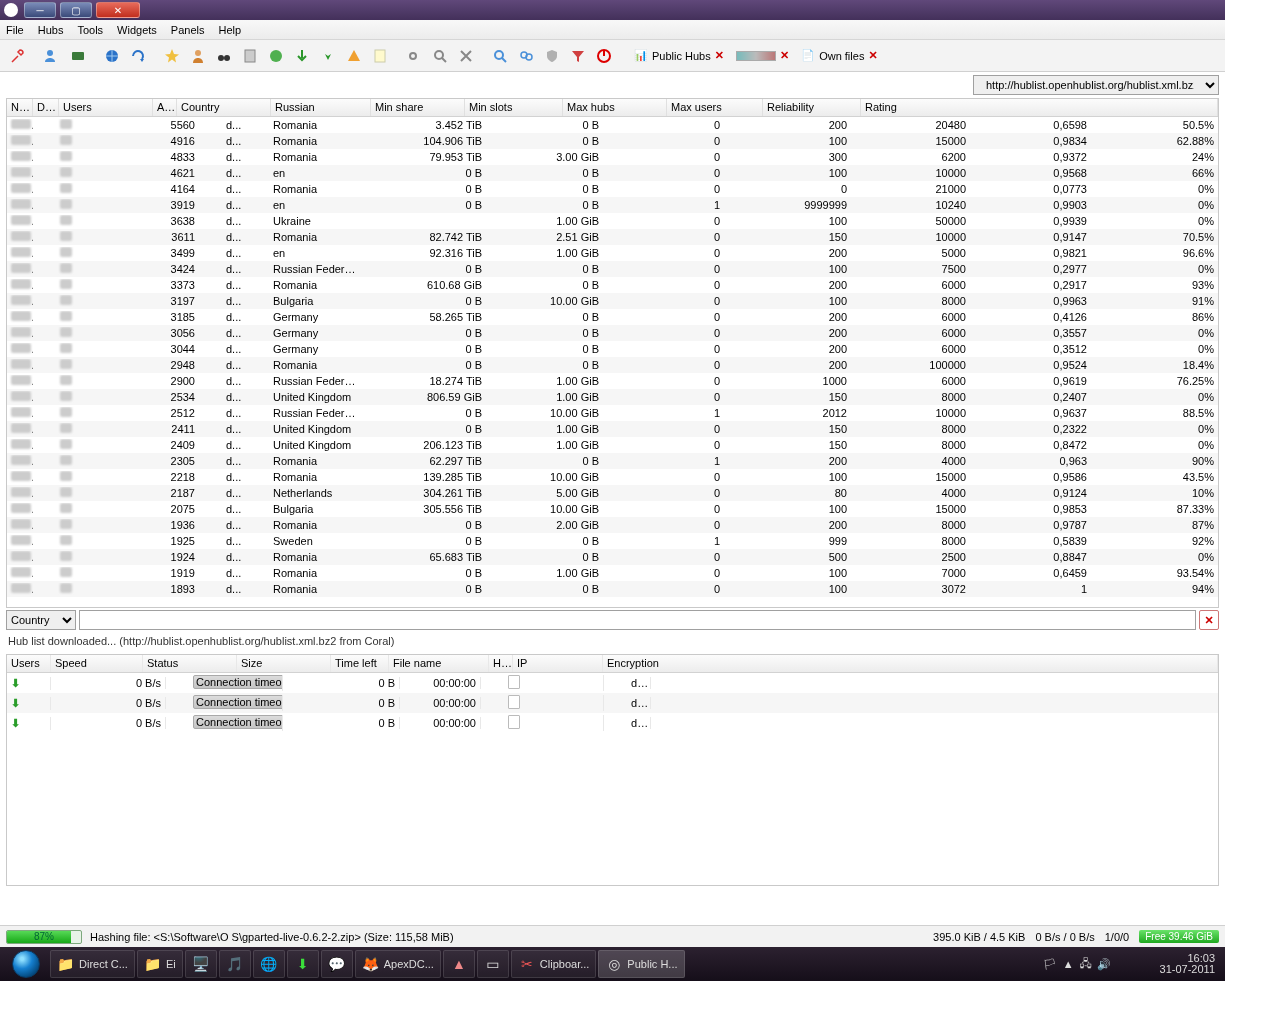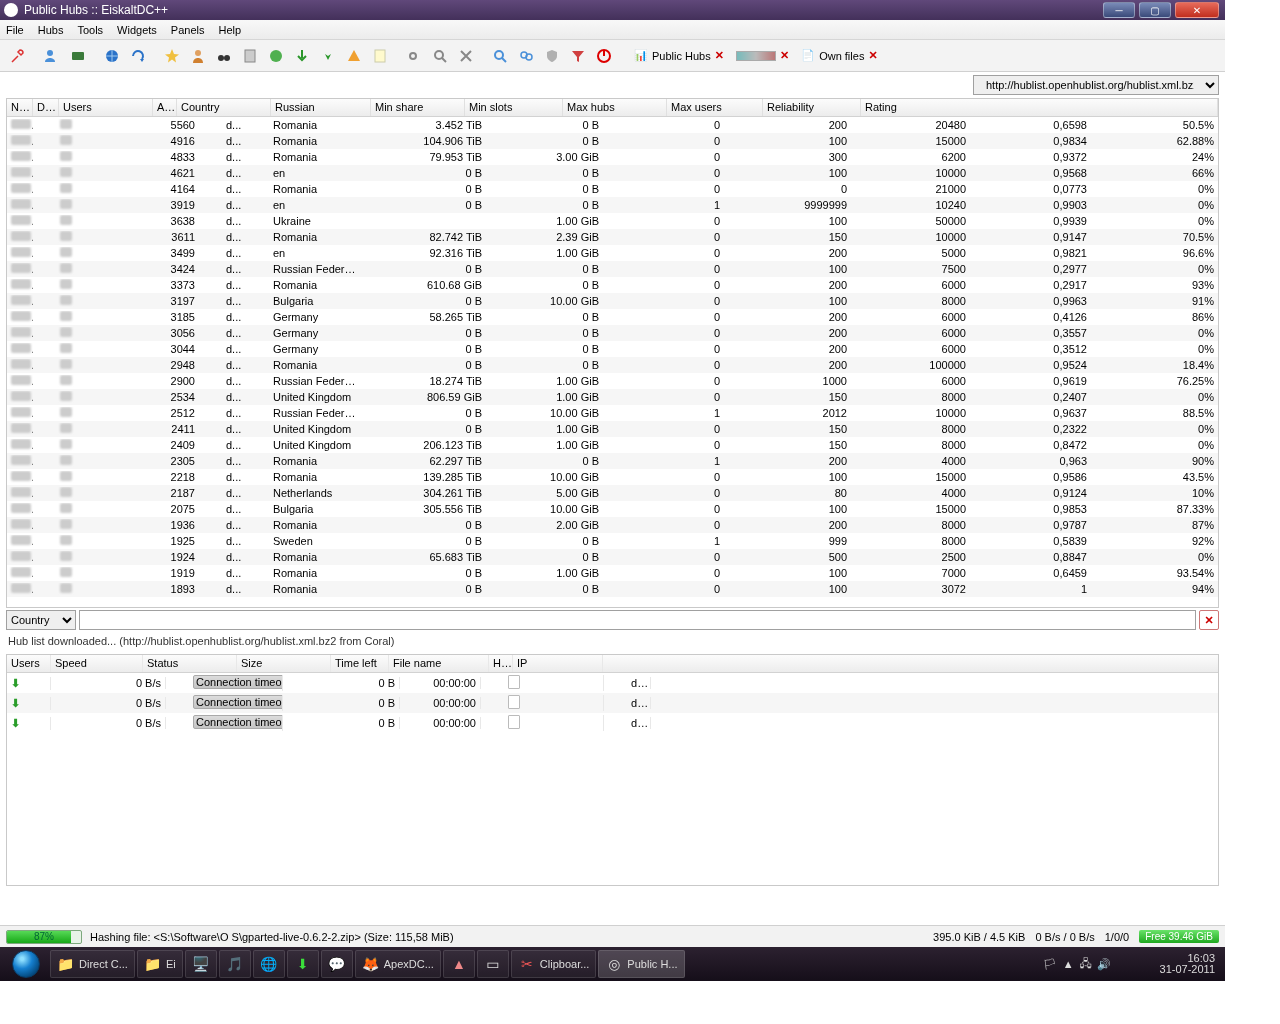--- a/index.html
+++ b/index.html
@@ -90,21 +90,20 @@
   .tbitem.active { background: rgba(255,255,255,.18); }
   .tbitem .ico { width: 18px; height: 18px; display: flex; align-items: center; justify-content: center; font-size: 14px; }
   .tray { margin-left: auto; display: flex; align-items: center; gap: 6px; color: #ddd; }
   .tray .clock { text-align: right; line-height: 1; font-size: 11px; padding: 0 6px; margin-left: 36px; }
 </style>
 </head>
 <body>
 
 <div class="titlebar">
   <span class="app-icon"></span>
-  <span class="title">Public Hubs :: EiskaltDC++</span>
   <div class="win-btns">
     <div class="win-btn min">─</div>
     <div class="win-btn max">▢</div>
     <div class="win-btn close">✕</div>
   </div>
 </div>
 
 <div class="menubar">
   <span>File</span>
   <span>Hubs</span>
@@ -378,21 +377,21 @@
         <div class="td c-reliability r">0,9939</div>
         <div class="td c-rating r">0%</div>
       </div>
       <div class="row">
         <div class="td c-nar"><span class="blur"></span></div>
         <div class="td c-des"><span class="blur" style="width:12px"></span></div>
         <div class="td c-users r">3611</div>
         <div class="td c-add">d...</div>
         <div class="td c-country">Romania</div>
         <div class="td c-shared r">82.742 TiB</div>
-        <div class="td c-minshare r">2.39 GiB</div>
+        <div class="td c-minshare r">2.51 GiB</div>
         <div class="td c-minslots r">0</div>
         <div class="td c-maxhubs r">150</div>
         <div class="td c-maxusers r">10000</div>
         <div class="td c-reliability r">0,9147</div>
         <div class="td c-rating r">70.5%</div>
       </div>
       <div class="row">
         <div class="td c-nar"><span class="blur"></span></div>
         <div class="td c-des"><span class="blur" style="width:12px"></span></div>
         <div class="td c-users r">3499</div>
@@ -718,20 +717,21 @@
 <div class="xfertable">
   <div class="thead">
     <div class="th xc-users">Users</div>
     <div class="th xc-speed">Speed</div>
     <div class="th xc-status">Status</div>
     <div class="th xc-size">Size</div>
     <div class="th xc-timeleft">Time left</div>
     <div class="th xc-filename">File name</div>
     <div class="th xc-host">Hos</div>
     <div class="th xc-ip">IP</div>
+    <div class="th xc-enc">Encryption</div>
   </div>
   <div class="tbody" id="xfer-rows">
       <div class="row" style="height: 20px;">
         <div class="td xc-users"><span class="dl-arrow">⬇</span></div>
         <div class="td xc-speed r">0 B/s</div>
         <div class="td xc-status"><span class="conn-timeout">Connection timeout</span></div>
         <div class="td xc-size r">0 B</div>
         <div class="td xc-timeleft r">00:00:00</div>
         <div class="td xc-filename"><span class="file-icon"></span></div>
         <div class="td xc-host">d...</div>

